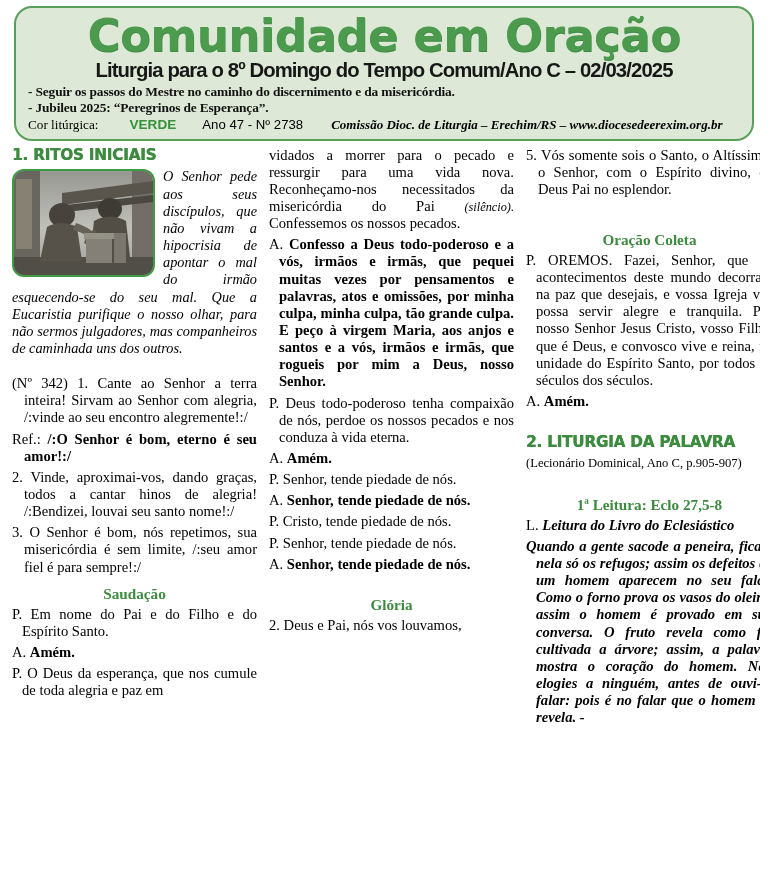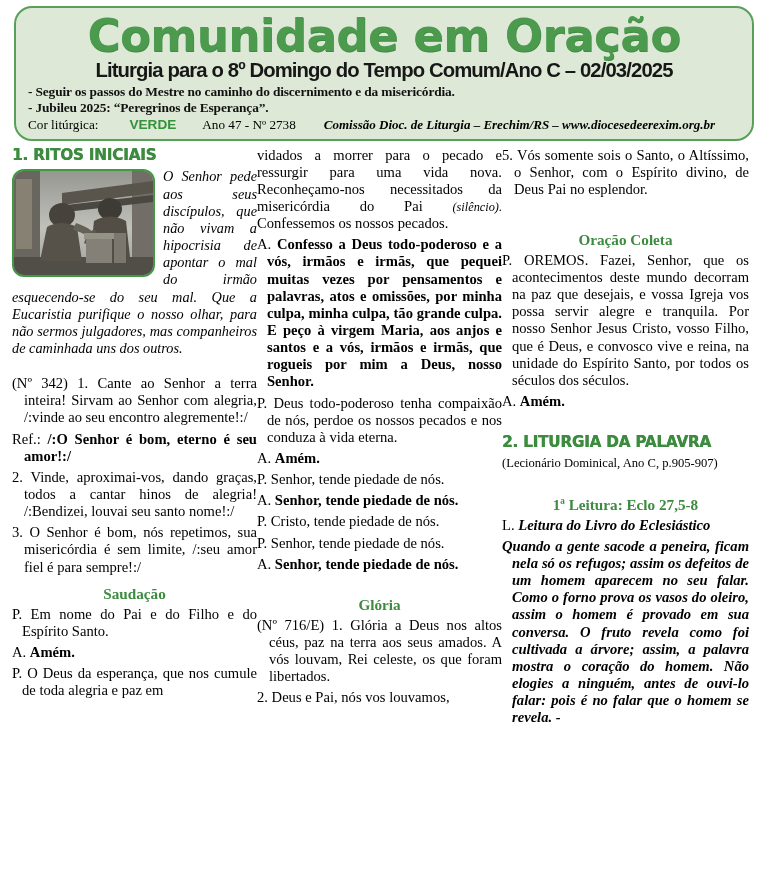--- a/index.html
+++ b/index.html
@@ -65,33 +65,33 @@
     line-height:1.2;
   }
   .credits .lbl{font-family:"Liberation Serif",serif;}
   .credits .verde{
     font-family:"Liberation Sans", sans-serif;
     font-weight:bold;
     color:#35913a;
     font-size:13.6px;
     margin-left:19px;
   }
-  .credits .ano{margin-left:14px;font-family:Liberation Serif, serif;}
+  .credits .ano{margin-left:14px;font-family:Liberation Sans, sans-serif;}
   .credits .com{
     margin-left:16px;
     font-family:"Liberation Serif", serif;
     font-weight:bold;
     font-style:italic;
     font-size:13px;
   }
 
   
   .columns{
     display:flex;
-    gap:0;
+    gap:12px;
     padding:0 4px;
     box-sizing:border-box;
     height:724px;
     overflow:hidden;
   }
   .col{
     width:245px;
     flex:0 0 245px;
     overflow:hidden;
     font-size:14.6px;
@@ -242,21 +242,20 @@
 
       <p class="hang2"><span>P. </span><span>Senhor, tende piedade de nós.</span></p>
       <p class="hang2"><span>A. </span><span class="bold">Senhor, tende piedade de nós.</span></p>
       <p class="hang2"><span>P. </span><span>Cristo, tende piedade de nós.</span></p>
       <p class="hang2"><span>P. </span><span>Senhor, tende piedade de nós.</span></p>
       <p class="hang2"><span>A. </span><span class="bold">Senhor, tende piedade de nós.</span></p>
 
       <div class="spacer"></div>
 
       <div class="sub-head">Glória</div>
-      <p class="hang">(Nº 716/E) 1. Glória a Deus nos altos céus, paz na terra aos seus amados. A vós louvam, Rei celeste, os que foram libertados.</p>
       <p class="hang">2. Deus e Pai, nós vos louvamos,</p>
     </div>
 
     <div class="col c3">
       <p class="hang">5. Vós somente sois o Santo, o Altíssimo, o Senhor, com o Espírito divino, de Deus Pai no esplendor.</p>
 
       <div class="spacer-lg"></div>
 
       <div class="sub-head">Oração Coleta</div>
       <p class="hang2">P. OREMOS. Fazei, Senhor, que os acontecimentos deste mundo decorram na paz que desejais, e vossa Igreja vos possa servir alegre e tranquila. Por nosso Senhor Jesus Cristo, vosso Filho, que é Deus, e convosco vive e reina, na unidade do Espírito Santo, por todos os séculos dos séculos.</p>

